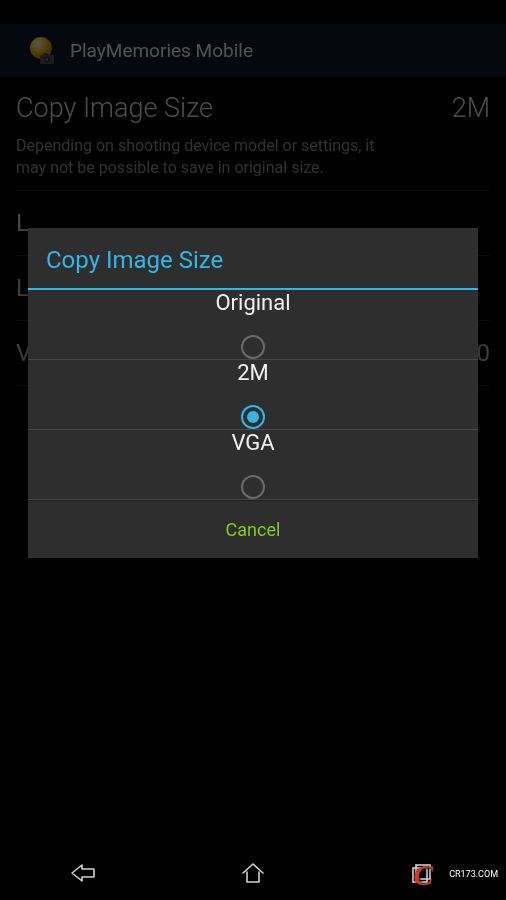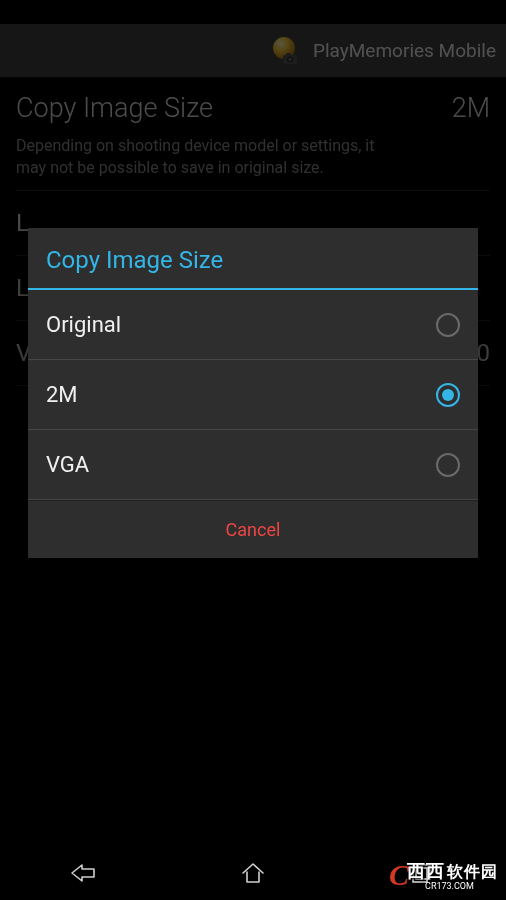--- a/index.html
+++ b/index.html
@@ -24,26 +24,25 @@
 
   
   .status-bar {
     height: 24px;
     background: #000;
   }
 
   
   .action-bar {
     height: 54px;
-    background: #404040;
-    display: flex;
-    align-items: center;
-    padding: 0 10px;
+    background: #0f172a;
+    display: flex;
+    align-items: center;
+    padding: 0 26px;
     border-bottom: 1px solid #0a0a0a;
-    justify-content: flex-end;
   }
   .app-icon {
     width: 32px;
     height: 32px;
     margin-right: 12px;
     position: relative;
   }
   .app-title {
     color: #e6e6e6;
     font-size: 19px;
@@ -114,20 +113,21 @@
     background: #33b5e5;
   }
   .dialog-list {}
   .dialog-option {
     display: flex;
     align-items: center;
     justify-content: space-between;
     height: 70px;
     padding: 0 18px;
     border-bottom: 1px solid #464646;
+    flex-direction: column;
   }
   .dialog-option:last-child {
     border-bottom: 1px solid #464646;
   }
   .option-label {
     color: #f0f0f0;
     font-size: 22px;
   }
   .radio {
     width: 24px;
@@ -148,21 +148,21 @@
     border-radius: 50%;
   }
   .dialog-footer {
     height: 58px;
     display: flex;
     align-items: center;
     justify-content: center;
     border-top: 1px solid #1f1f1f;
   }
   .dialog-cancel {
-    color: #ef4444;
+    color: #84cc16;
     font-size: 18px;
     text-align: center;
     width: 100%;
     height: 100%;
     line-height: 58px;
     background: transparent;
     border: none;
     cursor: pointer;
   }
 
@@ -303,20 +303,16 @@
       <svg class="nav-svg" width="28" height="24" viewBox="0 0 28 24">
         <rect x="8" y="4" width="14" height="14" stroke="#cfcfcf" stroke-width="1.6" fill="none"></rect>
         <rect x="5" y="7" width="14" height="14" stroke="#cfcfcf" stroke-width="1.6" fill="none"></rect>
       </svg>
     </div>
   </div>
 
   <div class="watermark">
     <span class="wm-initial">C</span>
     <div>
-      <div>
-        <span class="wm-main">西西</span>
-        <span class="wm-main" style="font-size:16px;">软件园</span>
-      </div>
       <div class="wm-sub">CR173.COM</div>
     </div>
   </div>
 </div>
 
 </body></html>

